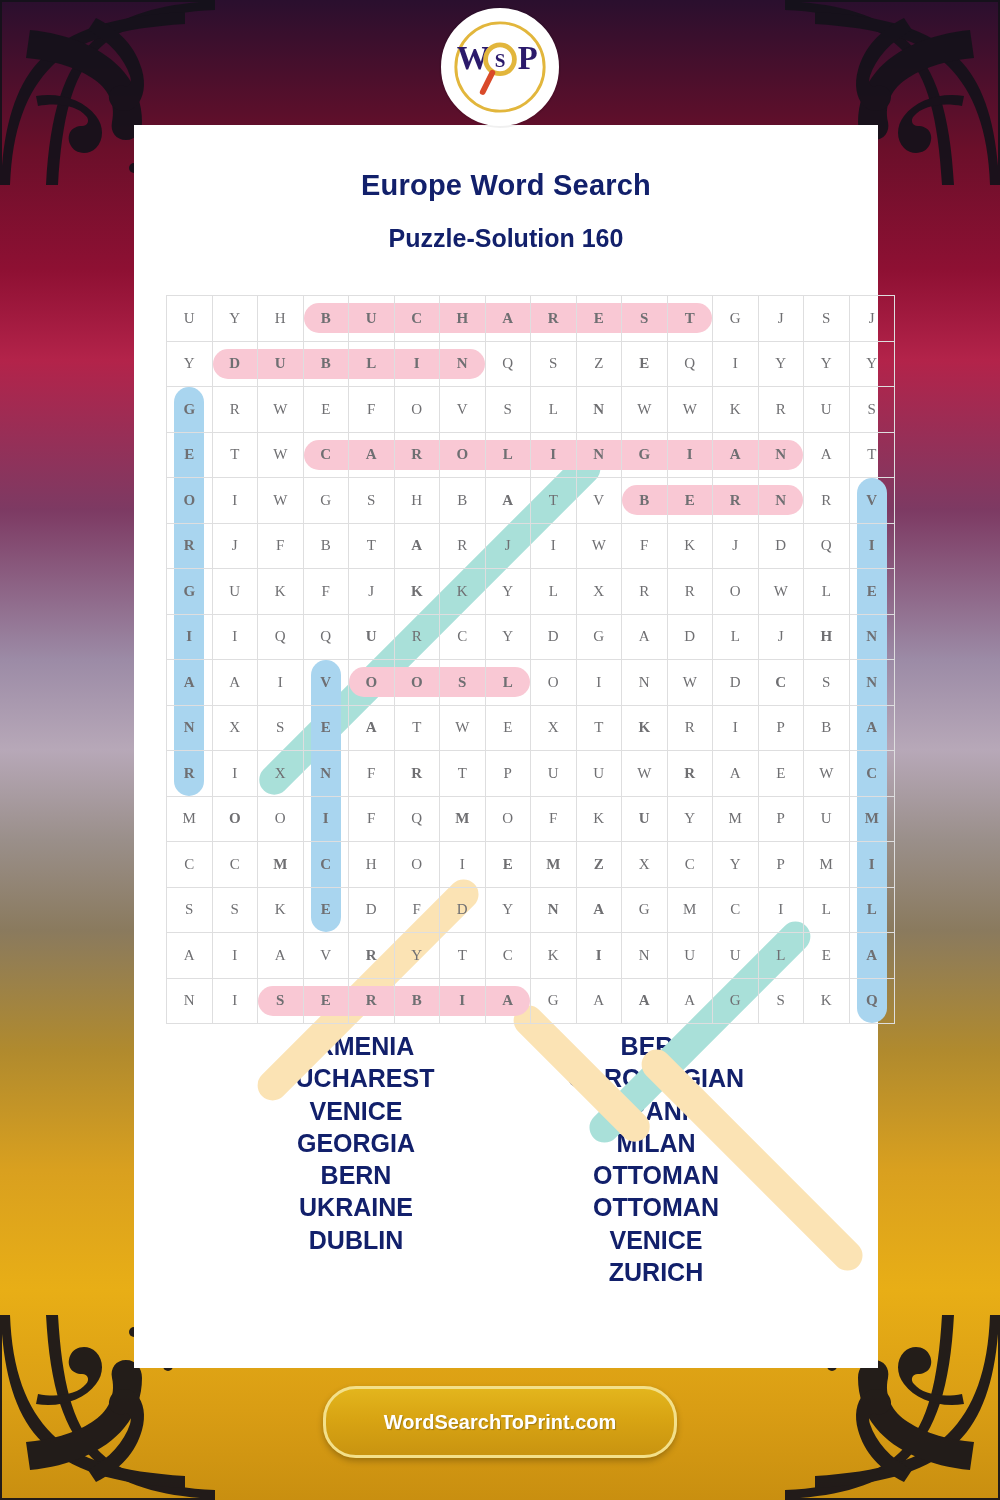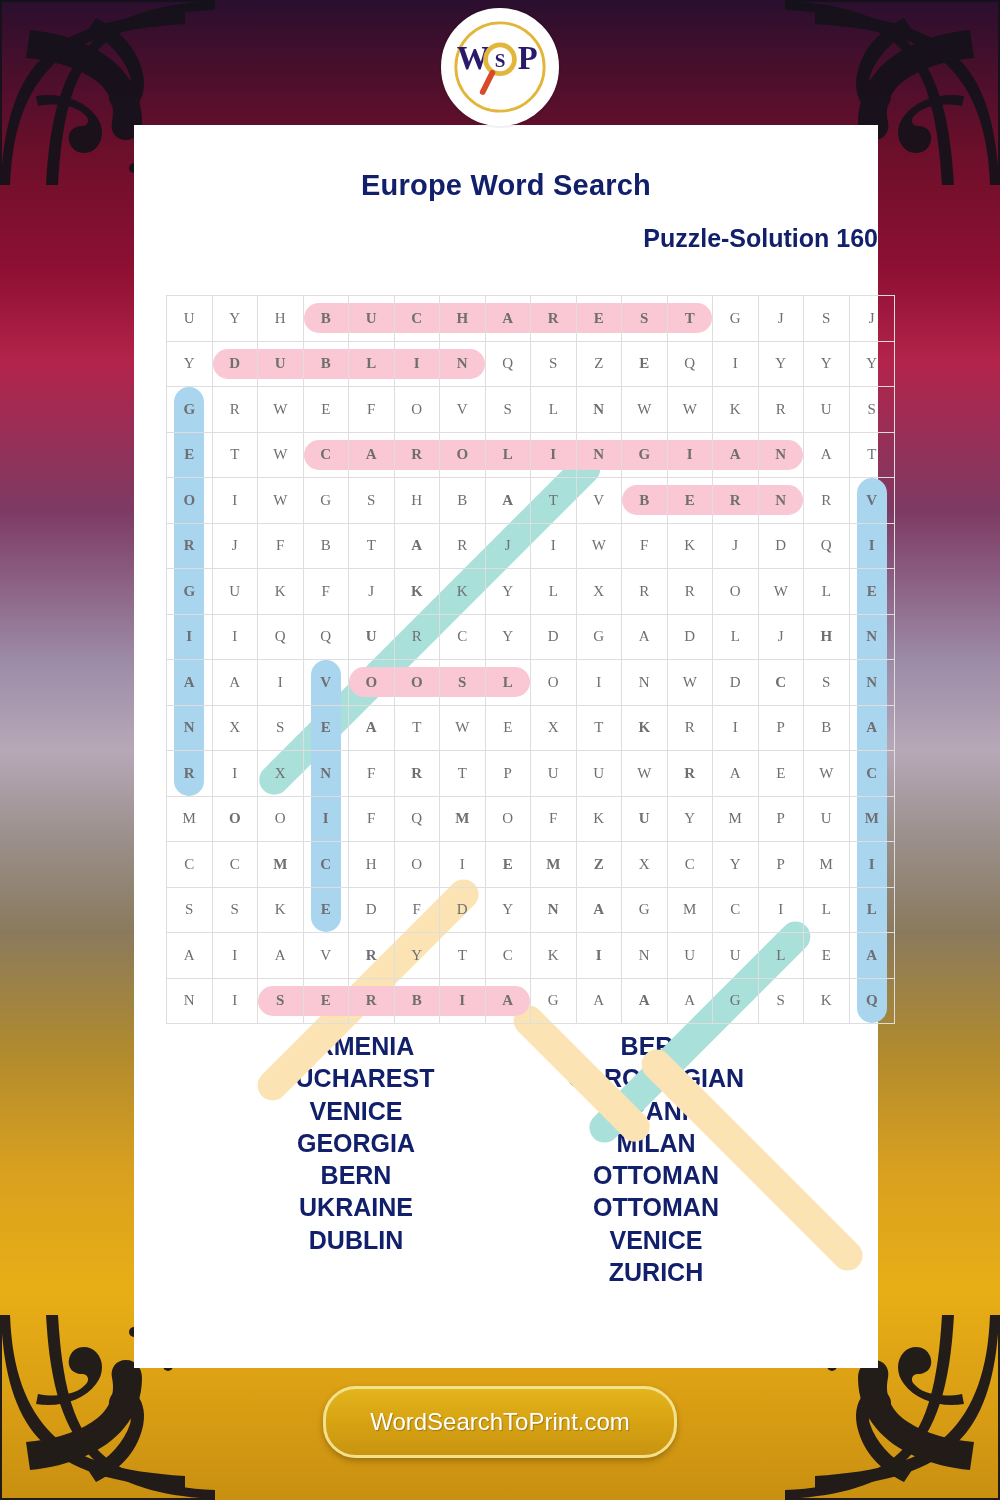--- a/index.html
+++ b/index.html
@@ -48,21 +48,21 @@
     position:absolute;top:125px;left:128px;width:744px;height:1243px;
     background:#fff;
     z-index:3;
     margin-left:6px;
   }
   .title{
     text-align:center;color:#12206b;font-weight:bold;font-size:29px;
     margin-top:44px;letter-spacing:.2px;
   }
   .subtitle{
-    text-align:right;color:#12206b;font-weight:bold;font-size:25px;
+    text-align:center;color:#12206b;font-weight:bold;font-size:25px;
     margin-top:22px;
   }
 
   
   .grid-wrap{
     position:absolute;left:32px;top:170px;width:680px;
   }
   table.grid{border-collapse:collapse;width:680px;table-layout:fixed;}
   table.grid td{
     width:42.5px;height:42.5px;
@@ -108,21 +108,21 @@
   .footer-btn{
     position:absolute;left:50%;transform:translateX(-50%);bottom:42px;
     width:348px;height:66px;border-radius:33px;
     background:linear-gradient(180deg,#e3b51d 0%,#d8a413 45%,#c99410 100%);
     border:3px solid #f3e08a;
     box-shadow:0 3px 6px rgba(0,0,0,.25);
     display:flex;align-items:center;justify-content:center;
     z-index:6;
   }
   .footer-btn span{
-    color:#fff;font-weight:normal;font-size:24px;
+    color:#fff;font-weight:bold;font-size:20px;
     text-shadow:1px 1px 1px rgba(0,0,0,.25);
   }
 </style>
 </head>
 <body>
 
 <div class="corner c-tl">
   <svg viewBox="0 0 215 185">
     <g fill="#14121a">
       <path d="M0 0 L215 0 L215 10 C160 12 120 26 96 52 C72 78 62 118 58 185 L46 185 C50 112 64 70 92 42 C116 18 152 6 200 2 L0 2 Z"></path>

